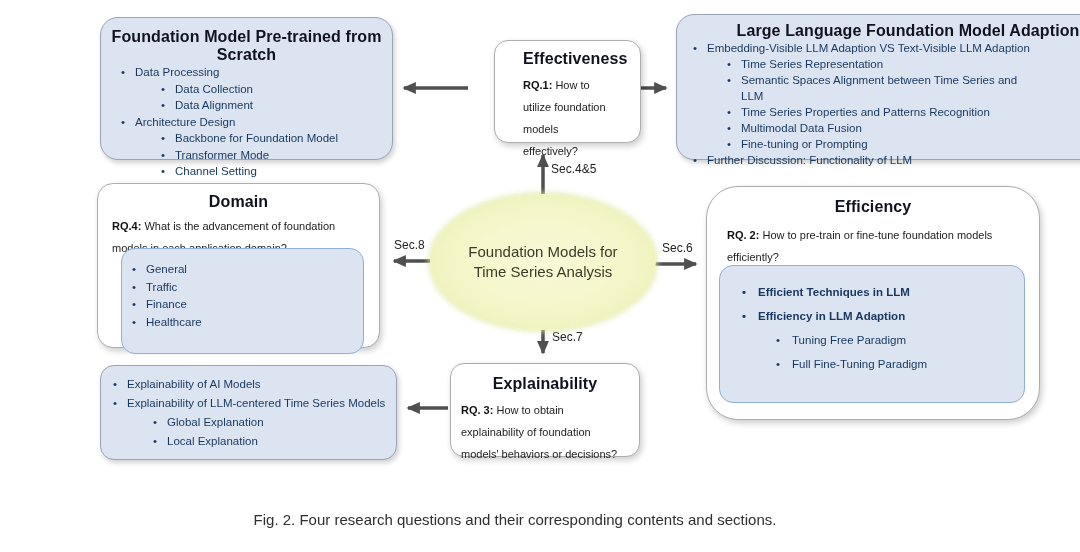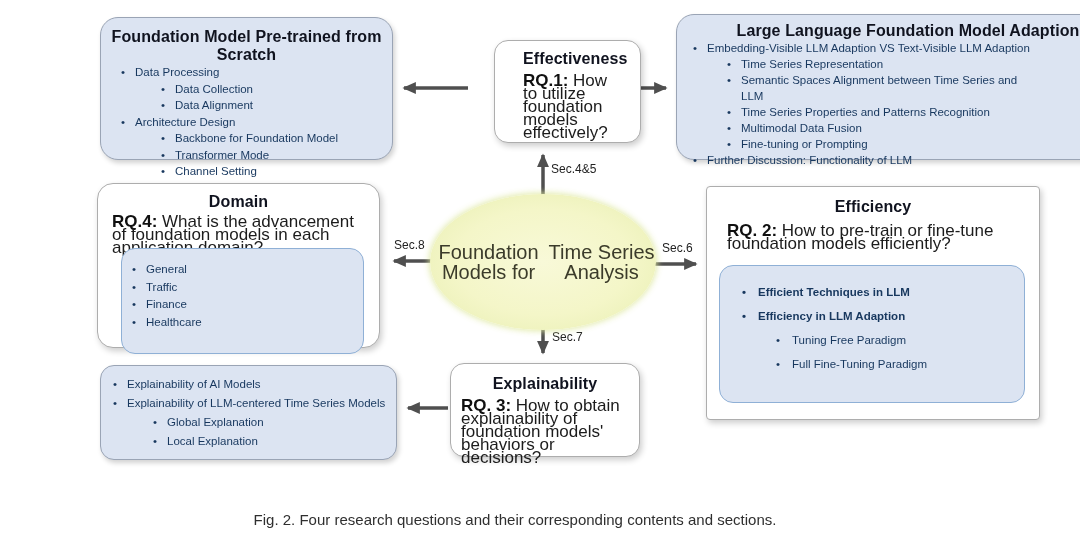--- a/index.html
+++ b/index.html
@@ -21,21 +21,21 @@
     box-sizing:border-box;
   }
   .boxtitle{
     font-weight:bold;font-size:16px;color:#10131f;text-align:center;
     padding-top:7px;letter-spacing:.1px;
   }
   .item{
     position:relative;font-size:11.5px;color:#17375e;line-height:16.5px;
   }
   .item::before{content:"\2022";position:absolute;color:#17375e;}
-  .rq{font-size:17px;color:#1c1c1c;line-height:13px;margin:4px 0 0 0;}
+  .rq{font-size:11px;color:#1c1c1c;line-height:22px;margin:4px 0 0 0;}
   .rq b{color:#101010;}
   .seclabel{position:absolute;font-size:12px;color:#222222;}
   
   .box-pretrained{left:100px;top:17px;width:293px;height:143px;padding:3px 8px;}
   .box-pretrained .item.lv1{padding-left:26px;}
   .box-pretrained .item.lv1::before{left:12px;}
   .box-pretrained .item.lv2{padding-left:66px;}
   .box-pretrained .item.lv2::before{left:52px;}
   
   .box-effectiveness{left:470px;top:40px;width:147px;height:103px;padding:2px 28px;margin-left:24px;}
@@ -48,21 +48,21 @@
   .box-llm .item.lv1::before{left:8px;}
   .box-llm .item.lv2{padding-left:56px;max-width:292px;}
   .box-llm .item.lv2::before{left:42px;}
   
   .box-domain{left:97px;top:183px;width:283px;height:165px;border-radius:16px;padding:2px 0;}
   .box-domain .rq{padding:0 14px;}
   .box-domain .innerbox{left:23px;top:64px;width:243px;height:106px;padding-top:12px;}
   .box-domain .item{line-height:17.5px;padding-left:24px;}
   .box-domain .item::before{left:10px;}
   
-  .box-efficiency{left:706px;top:186px;width:334px;height:234px;border-radius:4px;padding:4px 0;}
+  .box-efficiency{left:706px;top:186px;width:334px;height:234px;border-radius:32px;padding:4px 0;}
   .box-efficiency .rq{padding:0 20px;margin-top:8px;}
   .box-efficiency .innerbox{left:12px;top:78px;width:306px;height:138px;padding-top:14px;}
   .box-efficiency .item{line-height:24px;}
   .box-efficiency .item.lv1{padding-left:38px;font-weight:bold;}
   .box-efficiency .item.lv1::before{left:22px;}
   .box-efficiency .item.lv2{padding-left:72px;}
   .box-efficiency .item.lv2::before{left:56px;}
   
   .box-explcontent{left:100px;top:365px;width:297px;height:95px;border-radius:14px;padding-top:9px;}
   .box-explcontent .item{line-height:19px;}
@@ -71,22 +71,22 @@
   .box-explcontent .item.lv2{padding-left:66px;}
   .box-explcontent .item.lv2::before{left:52px;}
   
   .box-explainability{left:450px;top:363px;width:190px;height:94px;padding:4px 10px;}
   .box-explainability .rq{margin-top:6px;}
   
   .ellipse{
     position:absolute;left:430px;top:194px;width:226px;height:136px;border-radius:50%;
     background:radial-gradient(ellipse at center,#f8f9d8 0%,#f4f6c8 55%,#e7eeb0 100%);
     box-shadow:0 0 6px 1px rgba(222,232,160,.9);
-    display:flex;flex-direction:row;align-items:center;justify-content:center;
-    font-size:20px;color:#3b3b2a;text-align:center;line-height:20px;
+    display:flex;flex-direction:column;align-items:center;justify-content:center;
+    font-size:15px;color:#3b3b2a;text-align:center;line-height:20px;
   }
   
   svg.overlay{position:absolute;left:0;top:0;pointer-events:none;}
   svg.overlay line{stroke:#4f4f4f;stroke-width:3.5;}
   
   .caption{
     position:absolute;left:0;top:511px;width:1030px;text-align:center;
     font-size:15px;color:#2f2f2f;
   }
 </style>

